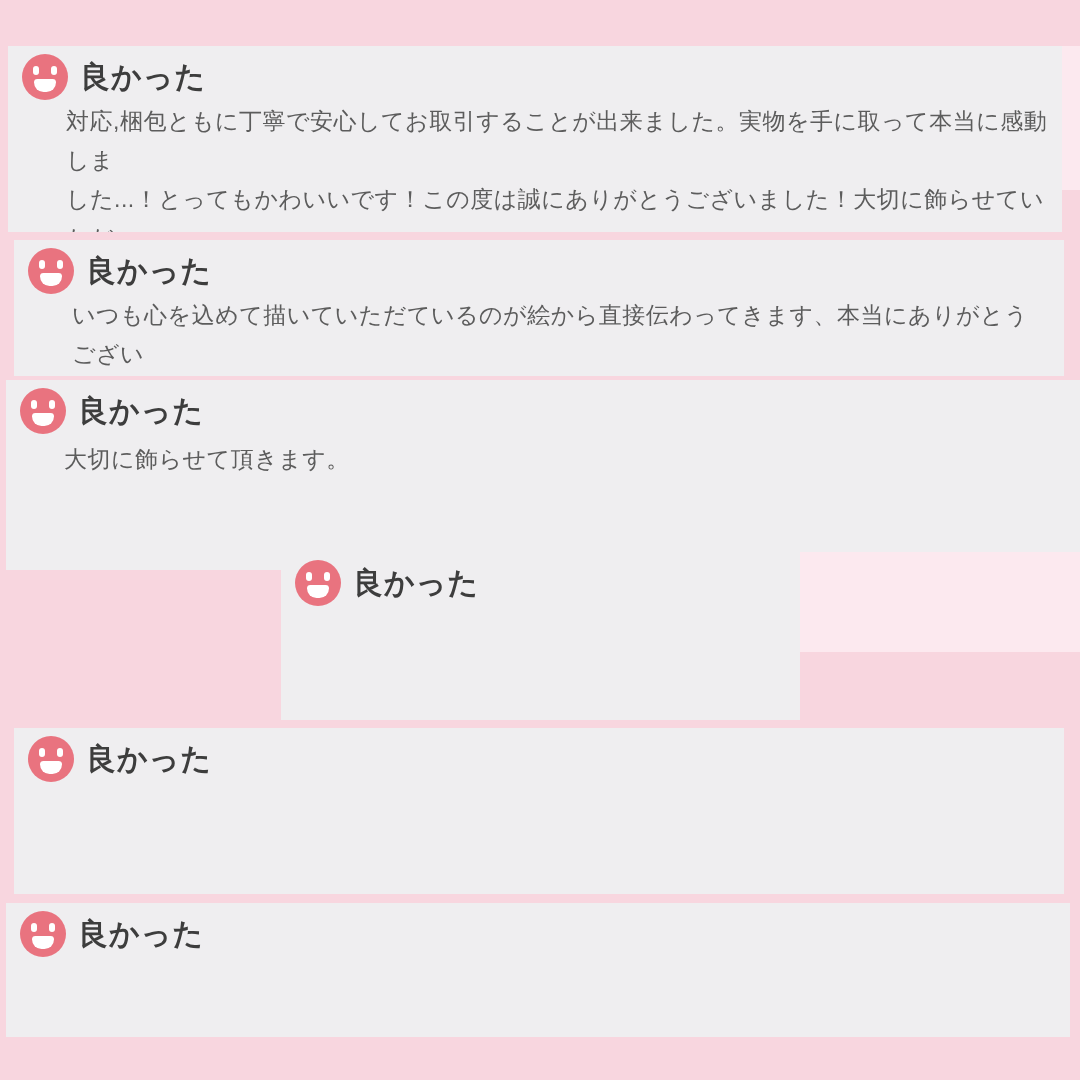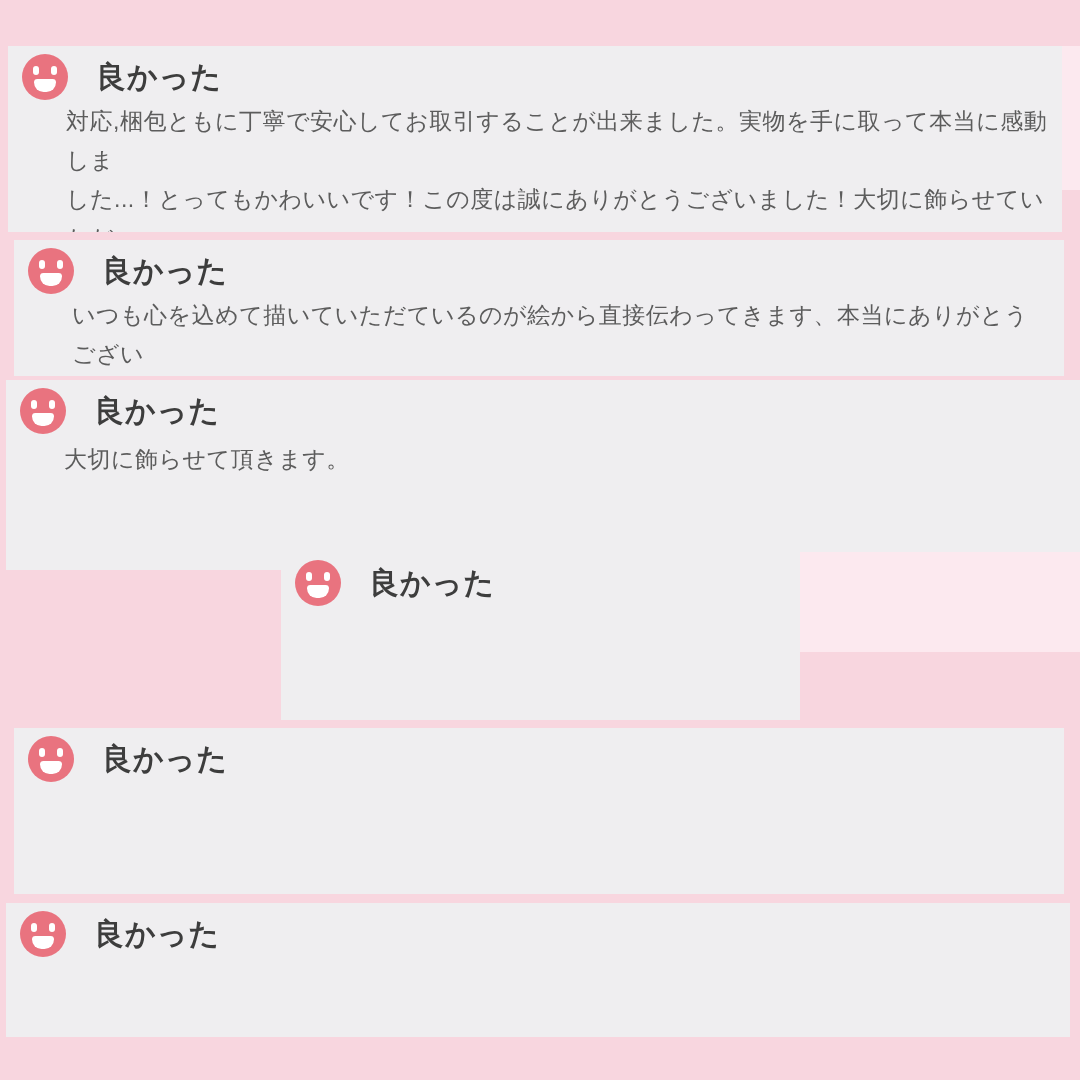--- a/index.html
+++ b/index.html
@@ -18,21 +18,21 @@
     background:var(--bg-light,#fce9ef);
   }
   .card{
     position:absolute;
     background:var(--card,#efeef0);
     overflow:hidden;
   }
   .card-header{
     display:flex;
     align-items:center;
-    gap:28px;
+    gap:12px;
     padding:8px 0 0 14px;
     height:46px;
   }
   .smiley{
     position:relative;
     width:46px;height:46px;
     background:var(--accent,#e9737f);
     border-radius:50%;
     flex:0 0 auto;
   }

